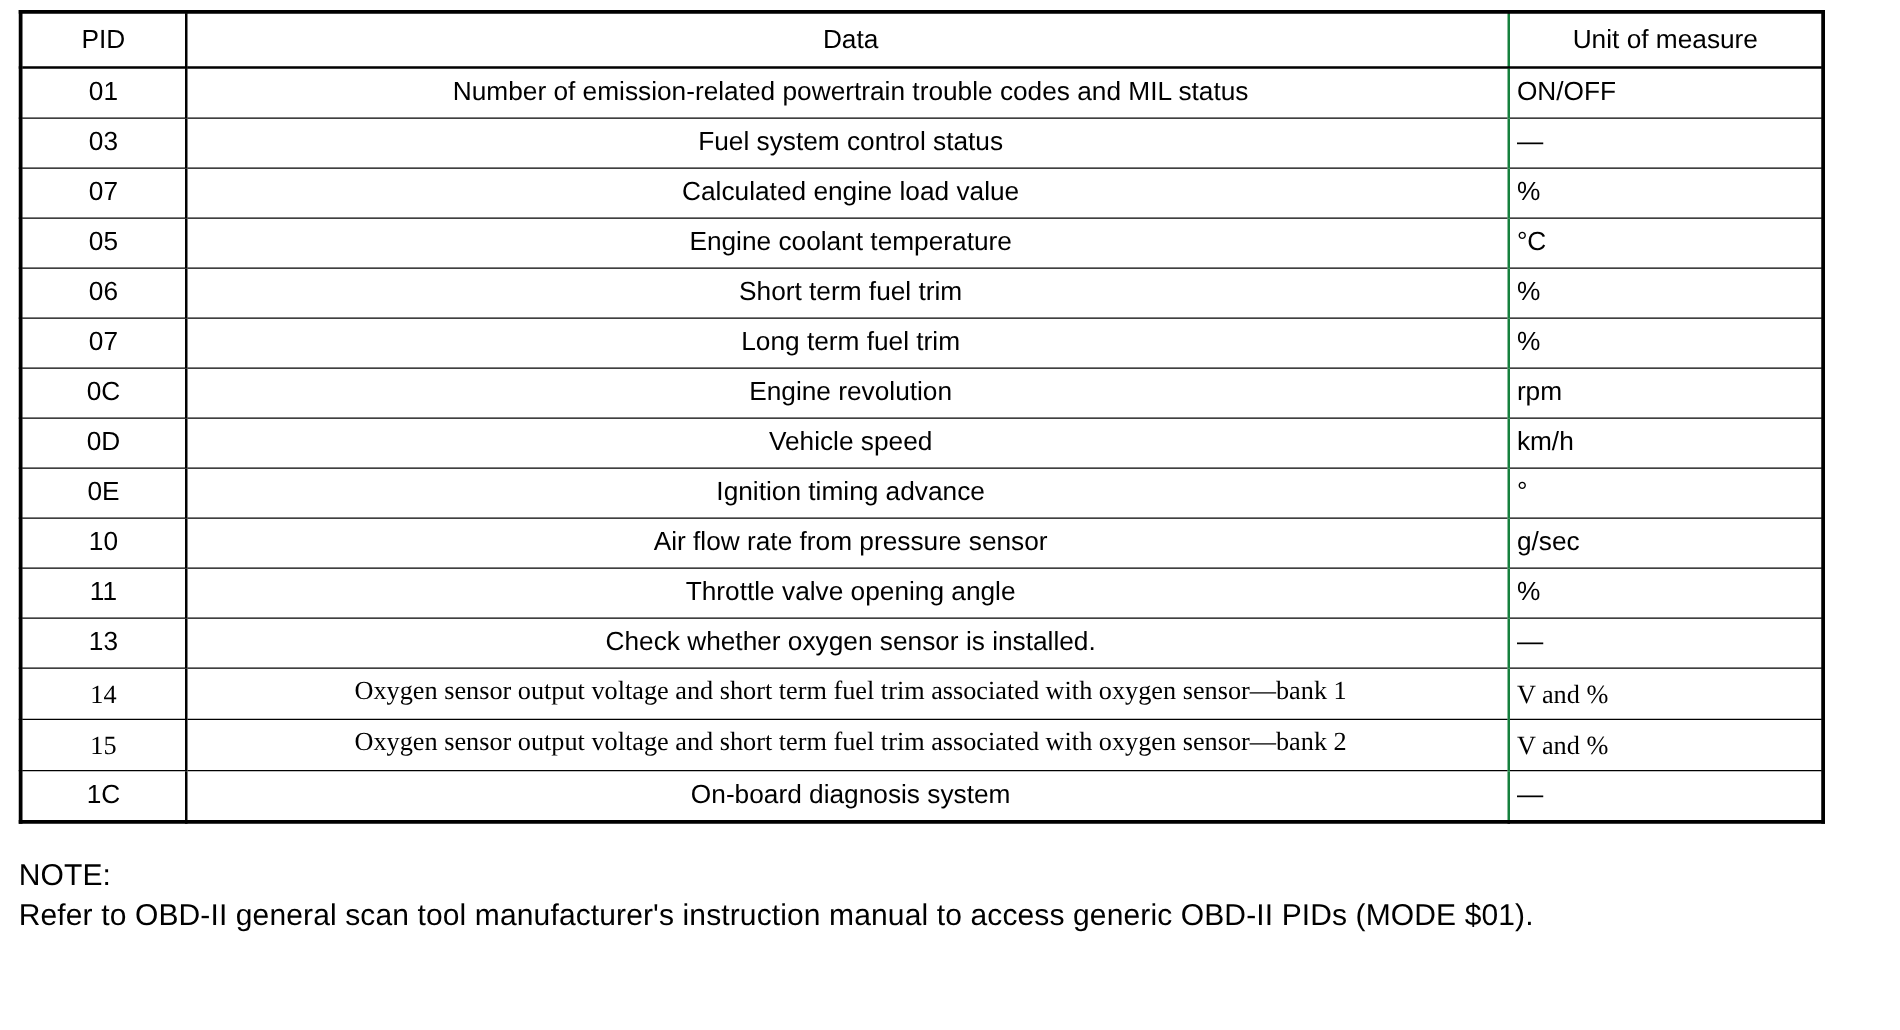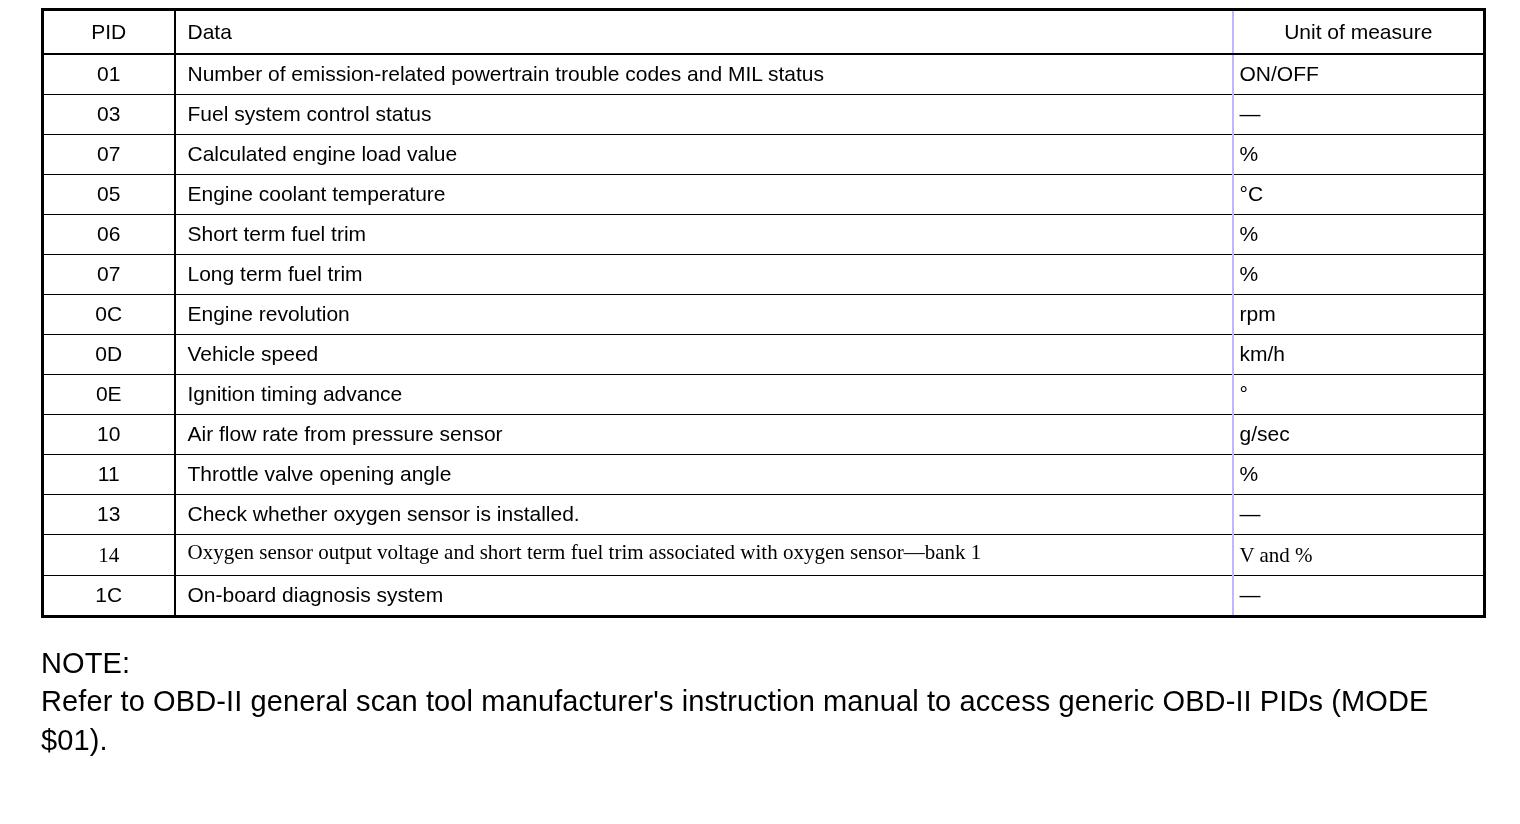--- a/index.html
+++ b/index.html
@@ -12,21 +12,21 @@
     height: 824px;
     font-family: "Liberation Sans", sans-serif;
     color: #000000;
     overflow: hidden;
   }
   .page {
     position: relative;
     width: 1520px;
     height: 824px;
     box-sizing: border-box;
-    padding: 8px 40px 0 41px;
+    padding: 8px 40px 0 15px;
   }
   table.pid-table {
     border-collapse: collapse;
     width: 1442px;
     table-layout: fixed;
     border: 3px solid #000;
   }
   table.pid-table col.c-pid { width: 132px; }
   table.pid-table col.c-data { width: 1058px; }
   table.pid-table col.c-unit { width: 252px; }
@@ -40,23 +40,23 @@
     padding: 4px 6px;
     vertical-align: middle;
   }
   table.pid-table th.pid-col,
   table.pid-table td.pid-col {
     text-align: center;
     border-right: 2px solid #000;
   }
   table.pid-table th.data-col,
   table.pid-table td.data-col {
-    text-align: left;
+    text-align: center;
     padding-left: 12px;
-    border-right: 2px solid #c4b5fd;
+    border-right: 2px solid #15803d;
   }
   table.pid-table th.unit-col,
   table.pid-table td.unit-col {
   }
   table.pid-table thead th {
     border-bottom: 2px solid #000;
     height: 34px;
   }
   table.pid-table tbody td {
     height: 31px;
@@ -64,21 +64,21 @@
   tr.tall td {
     height: 60px;
     font-family: Liberation Serif, serif;
   }
   tr.tall td.data-col {
     vertical-align: top;
     padding-top: 5px;
   }
   .note {
     margin-top: 26px;
-    font-size: 29px;
+    font-size: 24px;
     line-height: 1.32;
     letter-spacing: 0.1px;
   }
   .note-body {
     max-width: 1465px;
   }
 </style>
 </head>
 <body>
 
@@ -156,20 +156,25 @@
         <tr>
           <td class="pid-col">13</td>
           <td class="data-col">Check whether oxygen sensor is installed.</td>
           <td class="unit-col">—</td>
         </tr>
         <tr class="tall">
           <td class="pid-col">14</td>
           <td class="data-col">Oxygen sensor output voltage and short term fuel trim associated with oxygen sensor—bank 1</td>
           <td class="unit-col">V and %</td>
         </tr>
+        <tr class="tall">
+          <td class="pid-col">15</td>
+          <td class="data-col">Oxygen sensor output voltage and short term fuel trim associated with oxygen sensor—bank 2</td>
+          <td class="unit-col">V and %</td>
+        </tr>
         <tr>
           <td class="pid-col">1C</td>
           <td class="data-col">On-board diagnosis system</td>
           <td class="unit-col">—</td>
         </tr>
       </tbody>
   </table>
 
   <div class="note">
     <div>NOTE:</div>

